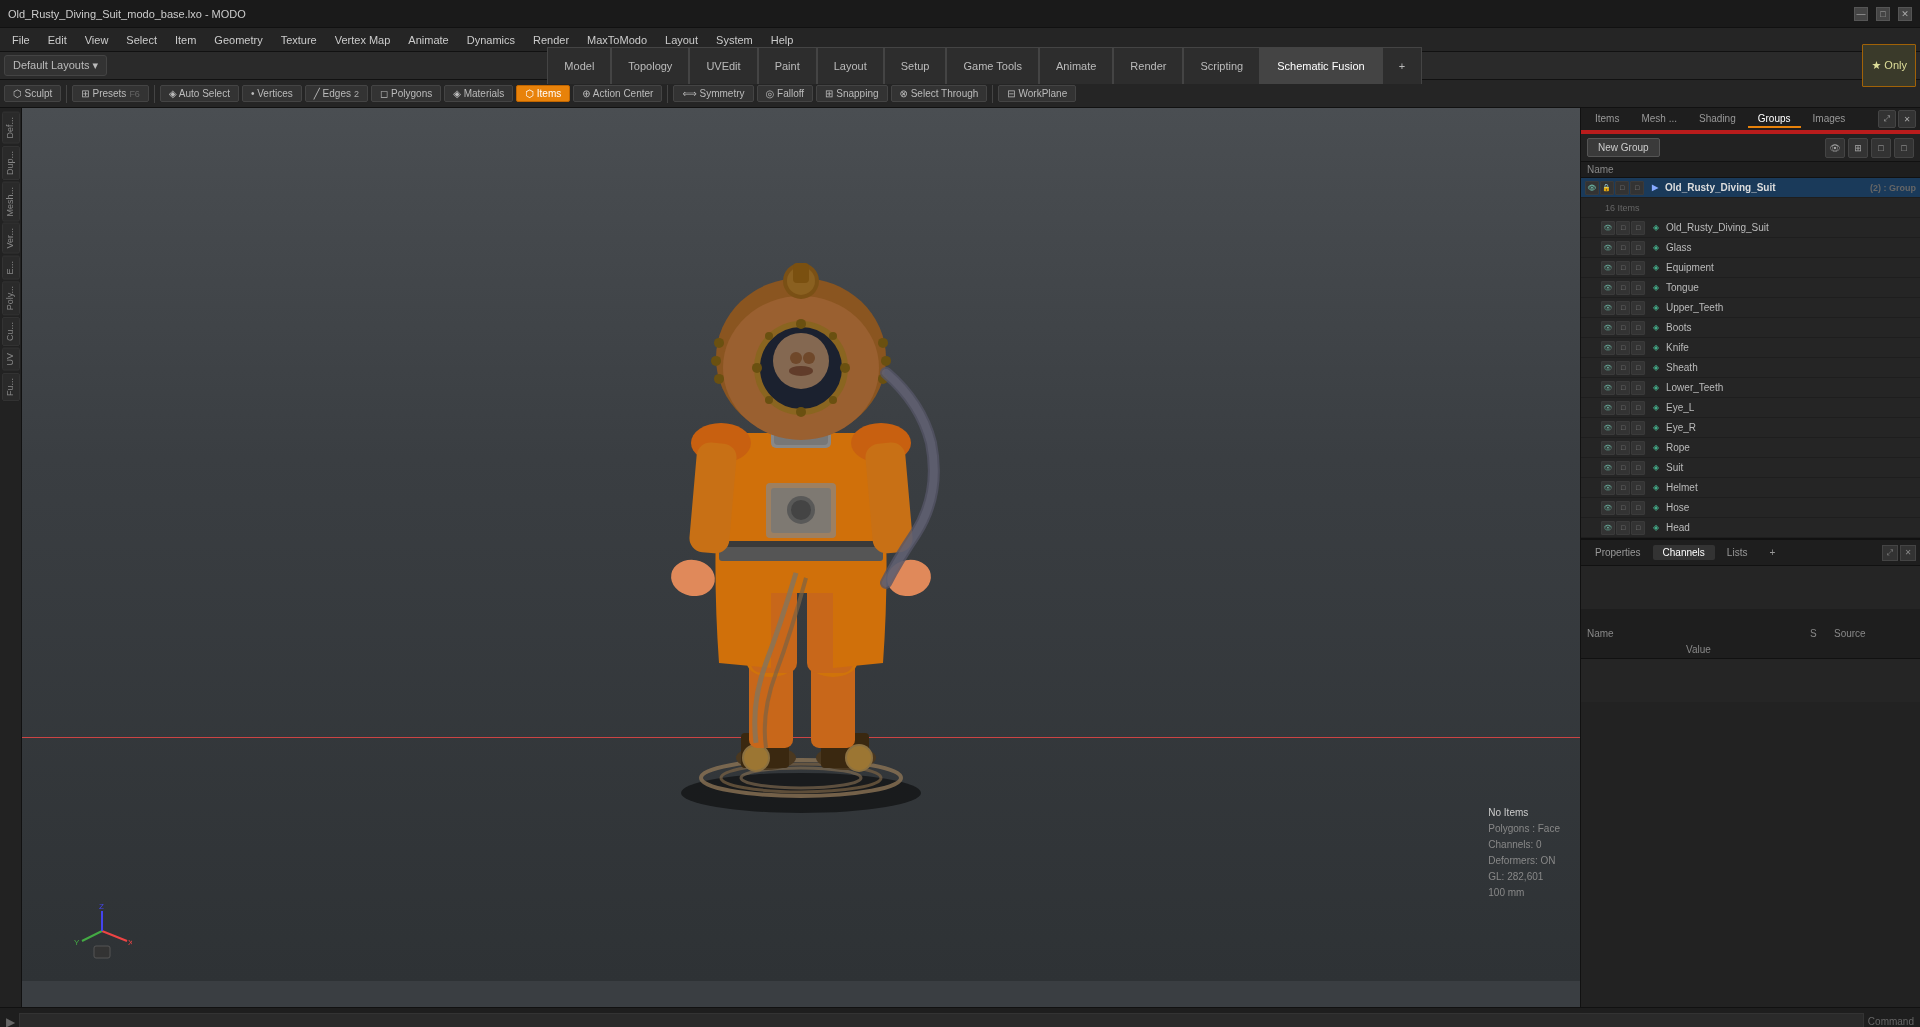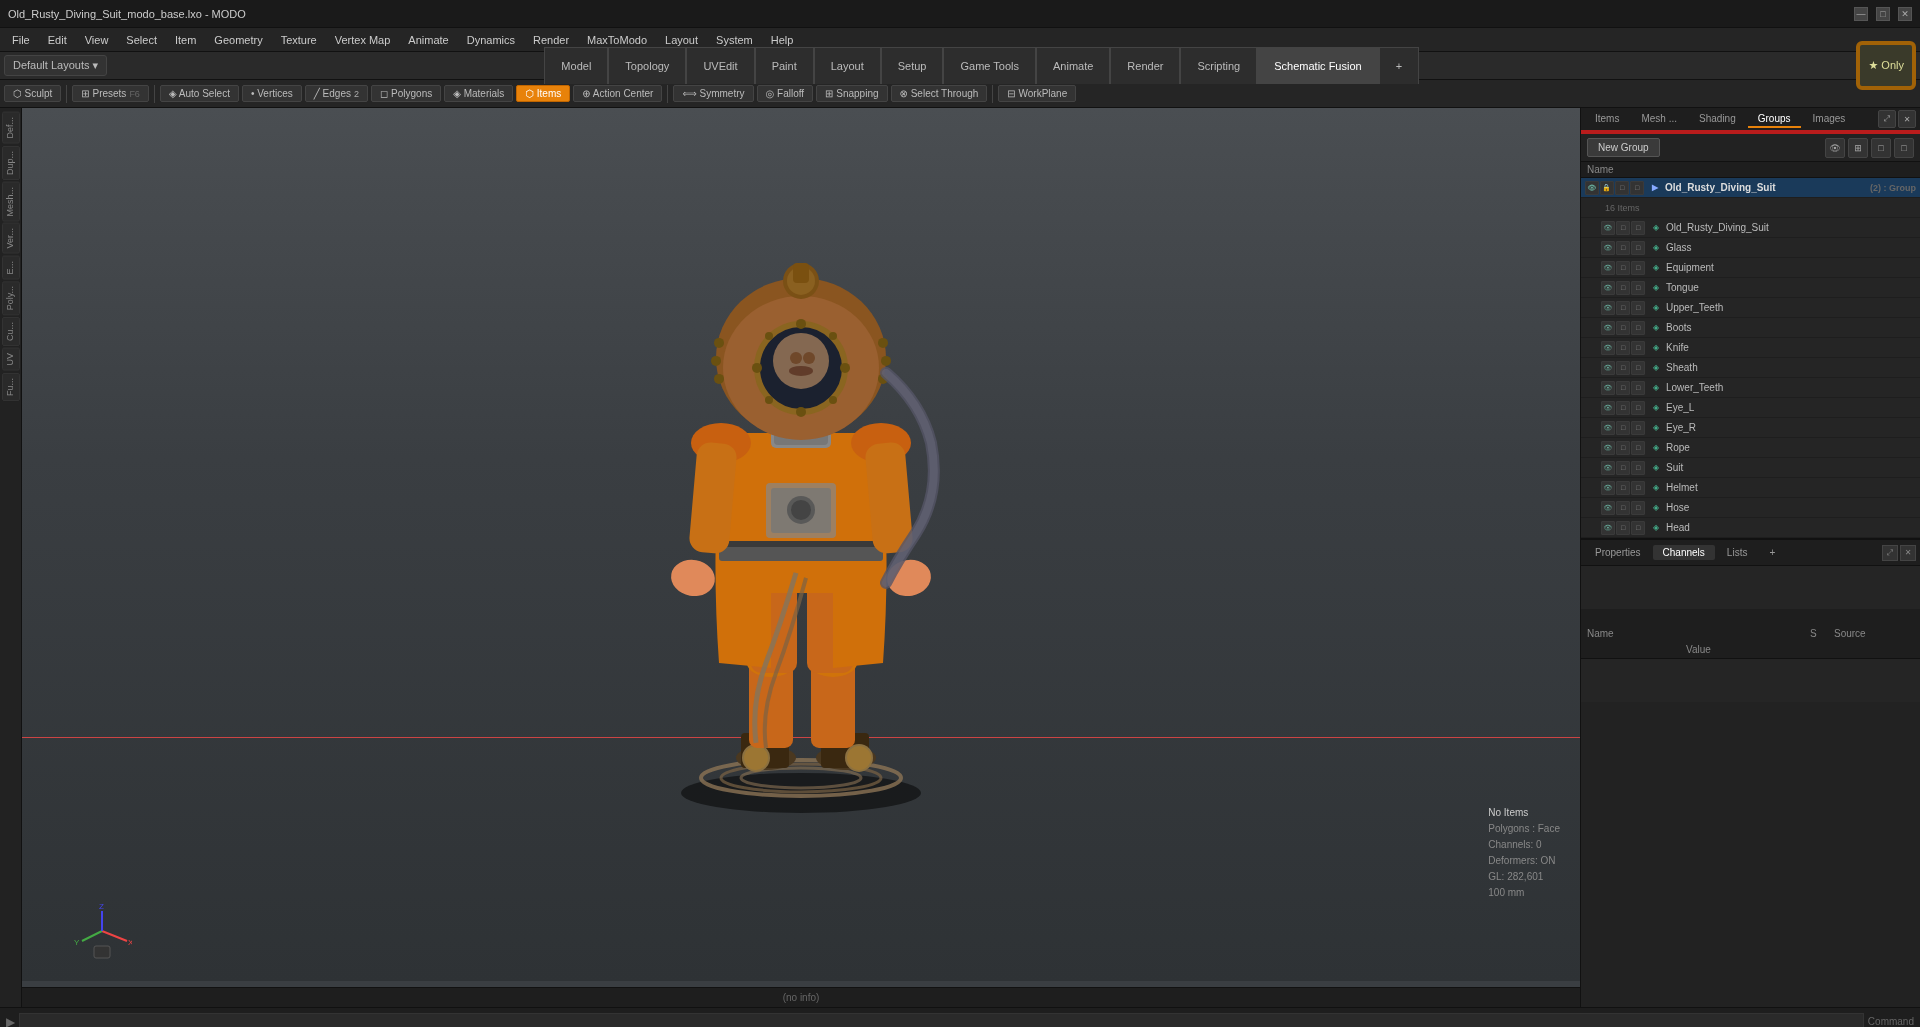--- a/index.html
+++ b/index.html
@@ -85,25 +85,25 @@
       border-bottom: none;
       color: #bbb;
       cursor: pointer;
       font-size: 11px;
     }
     .tab-btn.active { background: #444; color: #fff; }
     .toolbar1-right { display: flex; align-items: center; gap: 4px; margin-left: auto; }
     .star-btn {
       padding: 14px 8px;
       background: #3a3a2a;
-      border: 4px solid #a16207;
+      border: 1px solid #a16207;
       color: #dd9;
       cursor: pointer;
       font-size: 11px;
-      border-radius: 6px;
+      border-radius: 1px;
     }
 
     
     #toolbar2 {
       background: #252525;
       height: 28px;
       display: flex;
       align-items: center;
       padding: 0 4px;
       gap: 3px;
@@ -661,23 +661,20 @@
       <div id="info-overlay">
         <div style="color:#ccc;">No Items</div>
         <div>Polygons : Face</div>
         <div>Channels: 0</div>
         <div>Deformers: ON</div>
         <div>GL: 282,601</div>
         <div>100 mm</div>
       </div>
     </div>
 
-    <div id="statusbar">
-      <span>(no info)</span>
-    </div>
   </div>
 
   <div id="right-panel">
 
     <div id="items-panel">
 
       <div id="items-panel-tabs">
         <span class="panel-tab">Items</span>
         <span class="panel-tab">Mesh ...</span>
         <span class="panel-tab">Shading</span>

